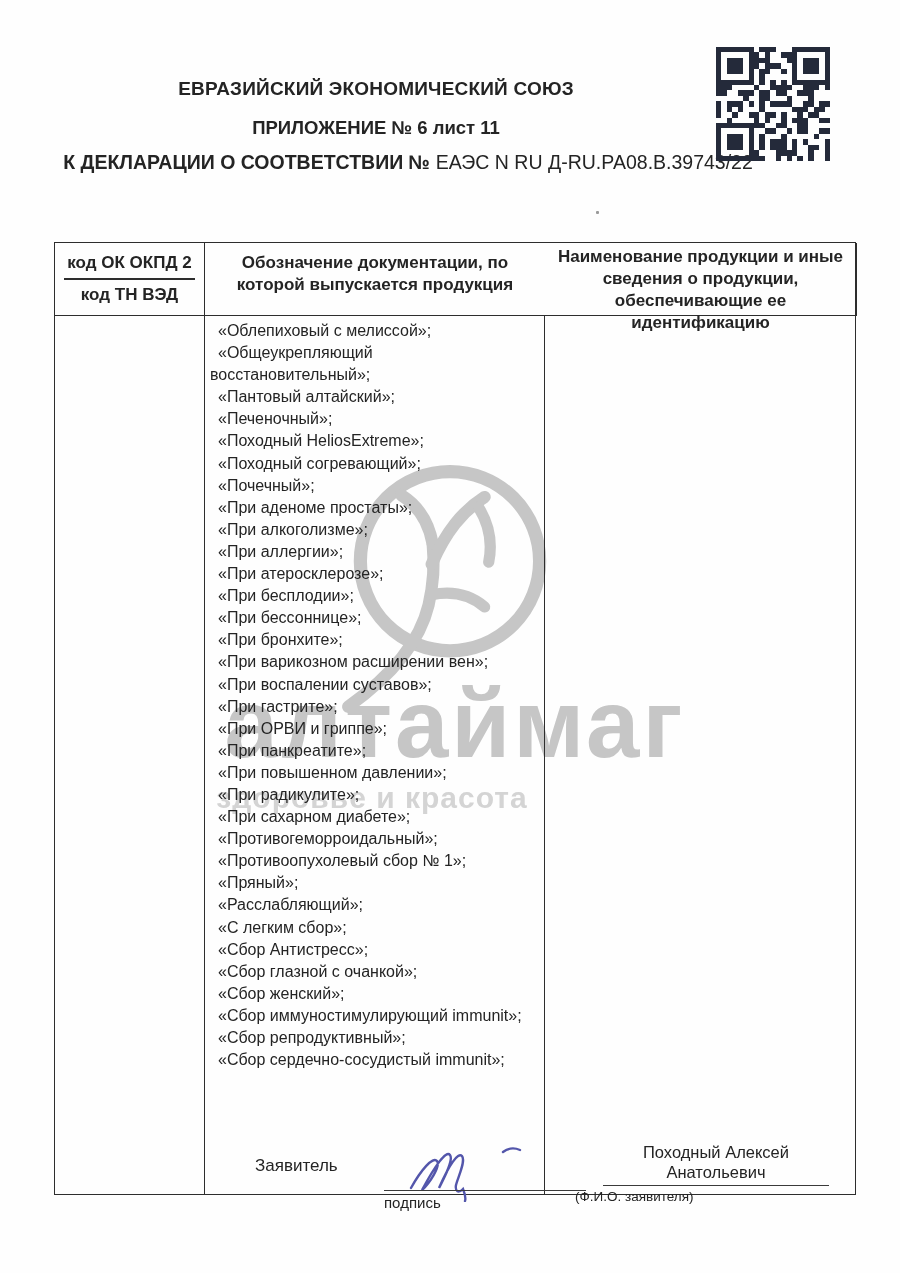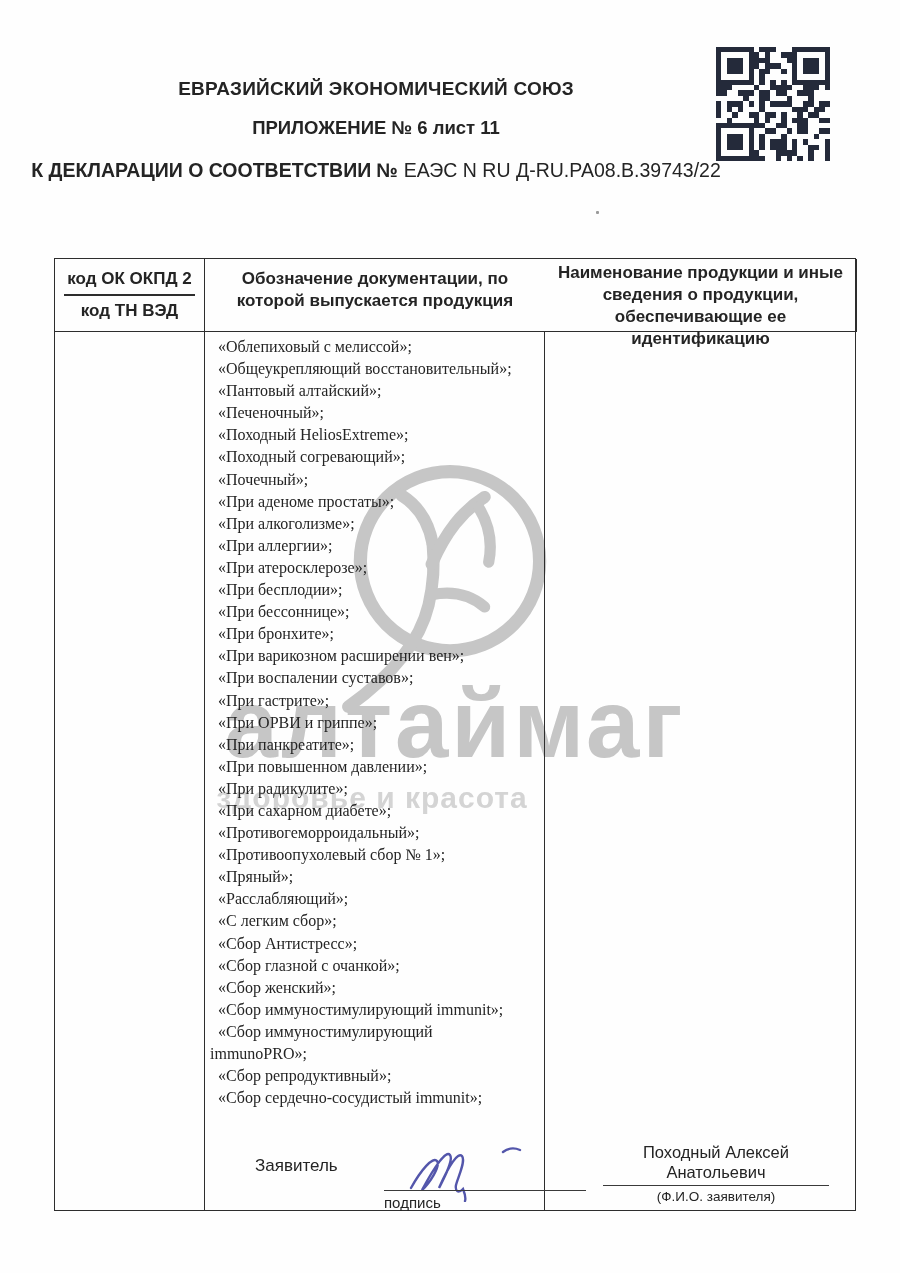--- a/index.html
+++ b/index.html
@@ -16,55 +16,55 @@
     font-size:96px;font-weight:bold;letter-spacing:3px;line-height:1;
   }
   .wm-tagline{
     position:absolute;left:0;top:781px;width:744px;text-align:center;
     font-size:30px;font-weight:bold;letter-spacing:1px;opacity:.75;
   }
   
   .hdr{position:absolute;z-index:3;left:0;width:752px;text-align:center;}
   .hdr-union{top:78px;font-size:19px;font-weight:bold;letter-spacing:.2px;}
   .hdr-appendix{top:117px;font-size:18.5px;font-weight:bold;}
-  .hdr-decl{top:159px;font-size:19.5px;}
+  .hdr-decl{top:151px;font-size:19.5px;margin-left:32px;}
   .hdr-decl .b{font-weight:bold;}
   
   .qr{position:absolute;z-index:4;left:716px;top:47px;width:114px;height:114px;}
   .qr svg{width:100%;height:100%;shape-rendering:crispEdges;}
   
   .speck{position:absolute;z-index:2;left:596px;top:211px;width:3px;height:3px;background:#9a9a9a;border-radius:1px;}
   
   .doc-table{
     position:absolute;z-index:2;left:54px;top:242px;width:802px;height:953px;
     display:grid;grid-template-columns:150px 340px 312px;grid-template-rows:73px 1fr;
-    border:1.8px solid #2d2d2d;box-sizing:border-box;margin-top:16px;
+    border:1.8px solid #2d2d2d;box-sizing:border-box;
   }
   .cell{box-sizing:border-box;border-right:1.5px solid #2d2d2d;border-bottom:1.5px solid #2d2d2d;}
   .cell.last-col{border-right:none;}
   .cell.last-row{border-bottom:none;}
   .th{font-weight:bold;font-size:17px;text-align:center;}
   .th-codes{padding-top:7px;}
   .th-codes .code-line{line-height:25px;}
   .th-codes .divider{border-top:2px solid #2d2d2d;margin:3px 9px 2px 9px;}
   .th-name{padding-top:3px;}
   .th-name .hl{line-height:22px;}
   .th-docs{padding-top:9px;}
   .th-docs .hl{line-height:22px;}
   .cell-products{padding:4px 17px 0 5px;overflow:hidden;}
-  .product{font-size:16px;line-height:22.1px;text-indent:8px;font-family:Liberation Serif, serif;}
+  .product{font-size:16px;line-height:22.1px;text-indent:8px;}
   
   .sig{position:absolute;z-index:3;}
   .sig-label{left:255px;top:1156px;font-size:17px;}
   .sig-ink{left:405px;top:1138px;width:130px;height:64px;}
   .sig-line{left:384px;top:1190px;width:202px;border-top:1.6px solid #3a3a3a;height:0;}
   .sig-caption{left:384px;top:1194px;width:202px;text-align:left;font-size:15px;}
   .sig-name{left:603px;top:1143px;width:226px;text-align:center;font-size:16.5px;line-height:19.5px;}
   .name-line{left:603px;top:1185px;width:226px;border-top:1.6px solid #3a3a3a;height:0;}
-  .name-caption{left:603px;top:1189px;width:226px;text-align:center;font-size:13.5px;}
+  .name-caption{left:575px;top:1189px;width:226px;font-size:13.5px;}
 </style>
 </head>
 <body>
 
 <div class="page">
 
   <div class="wm" style="color: rgb(198, 198, 198);">
     <svg class="wm-logo" viewBox="0 0 240 270" fill="none" stroke="currentColor" stroke-linecap="round">
       <circle cx="120" cy="117" r="88" stroke-width="13"></circle>
       <path d="M20 260 C62 230 90 198 99 160 C104 138 105 120 103 100" stroke-width="12"></path>
@@ -367,21 +367,20 @@
         <div class="product">«При сахарном диабете»;</div>
         <div class="product">«Противогеморроидальный»;</div>
         <div class="product">«Противоопухолевый сбор № 1»;</div>
         <div class="product">«Пряный»;</div>
         <div class="product">«Расслабляющий»;</div>
         <div class="product">«С легким сбор»;</div>
         <div class="product">«Сбор Антистресс»;</div>
         <div class="product">«Сбор глазной с очанкой»;</div>
         <div class="product">«Сбор женский»;</div>
         <div class="product">«Сбор иммуностимулирующий immunit»;</div>
-        <div class="product">«Сбор иммуностимулирующий immunoPRO»;</div>
         <div class="product">«Сбор репродуктивный»;</div>
         <div class="product">«Сбор сердечно-сосудистый immunit»;</div>
       </div>
     <div class="cell last-row last-col"></div>
   </div>
 
   <div class="sig sig-label">Заявитель</div>
 
   <svg class="sig sig-ink" viewBox="0 0 130 64" fill="none" stroke="currentColor" stroke-width="2.4" stroke-linecap="round" style="color: rgb(83, 86, 171);">
     <path d="M6 50 C16 32 28 18 32 23 C36 28 24 46 17 52 C30 28 41 12 45 17 C49 22 38 42 34 50 C44 27 53 14 57 18 C61 23 53 39 51 47 C50 53 53 56 58 51 C60 56 61 60 60 63"></path>

